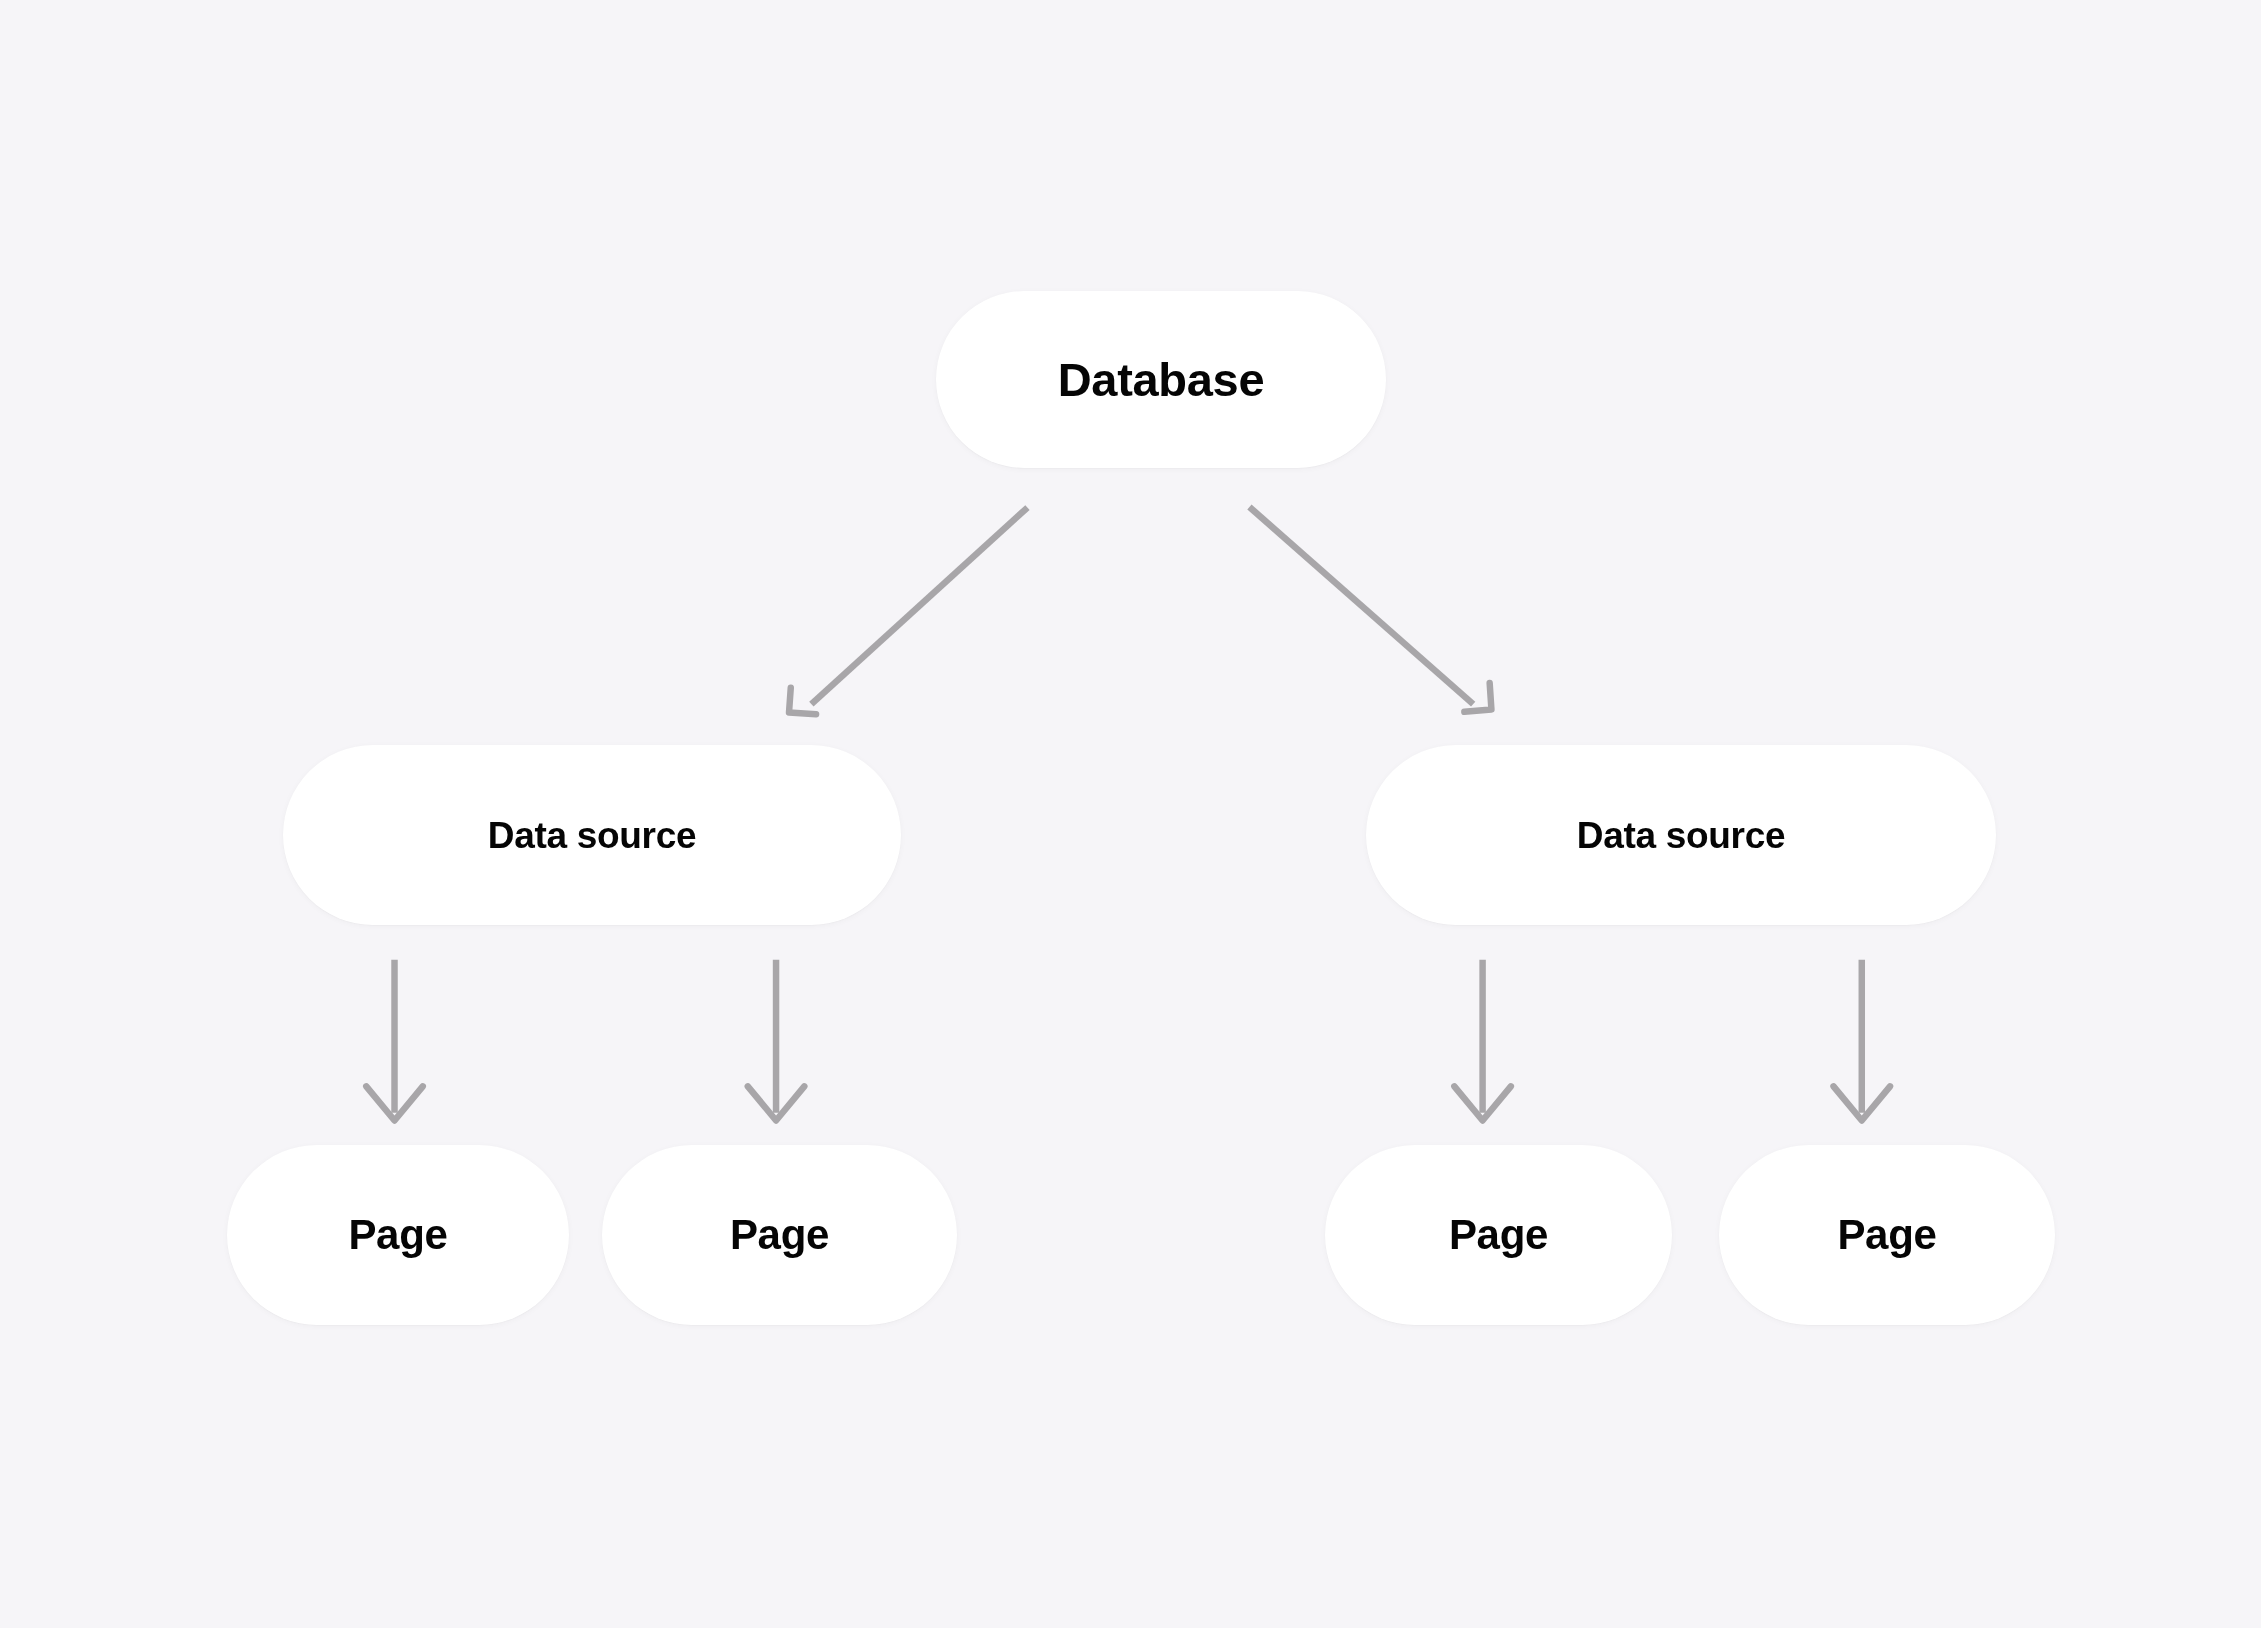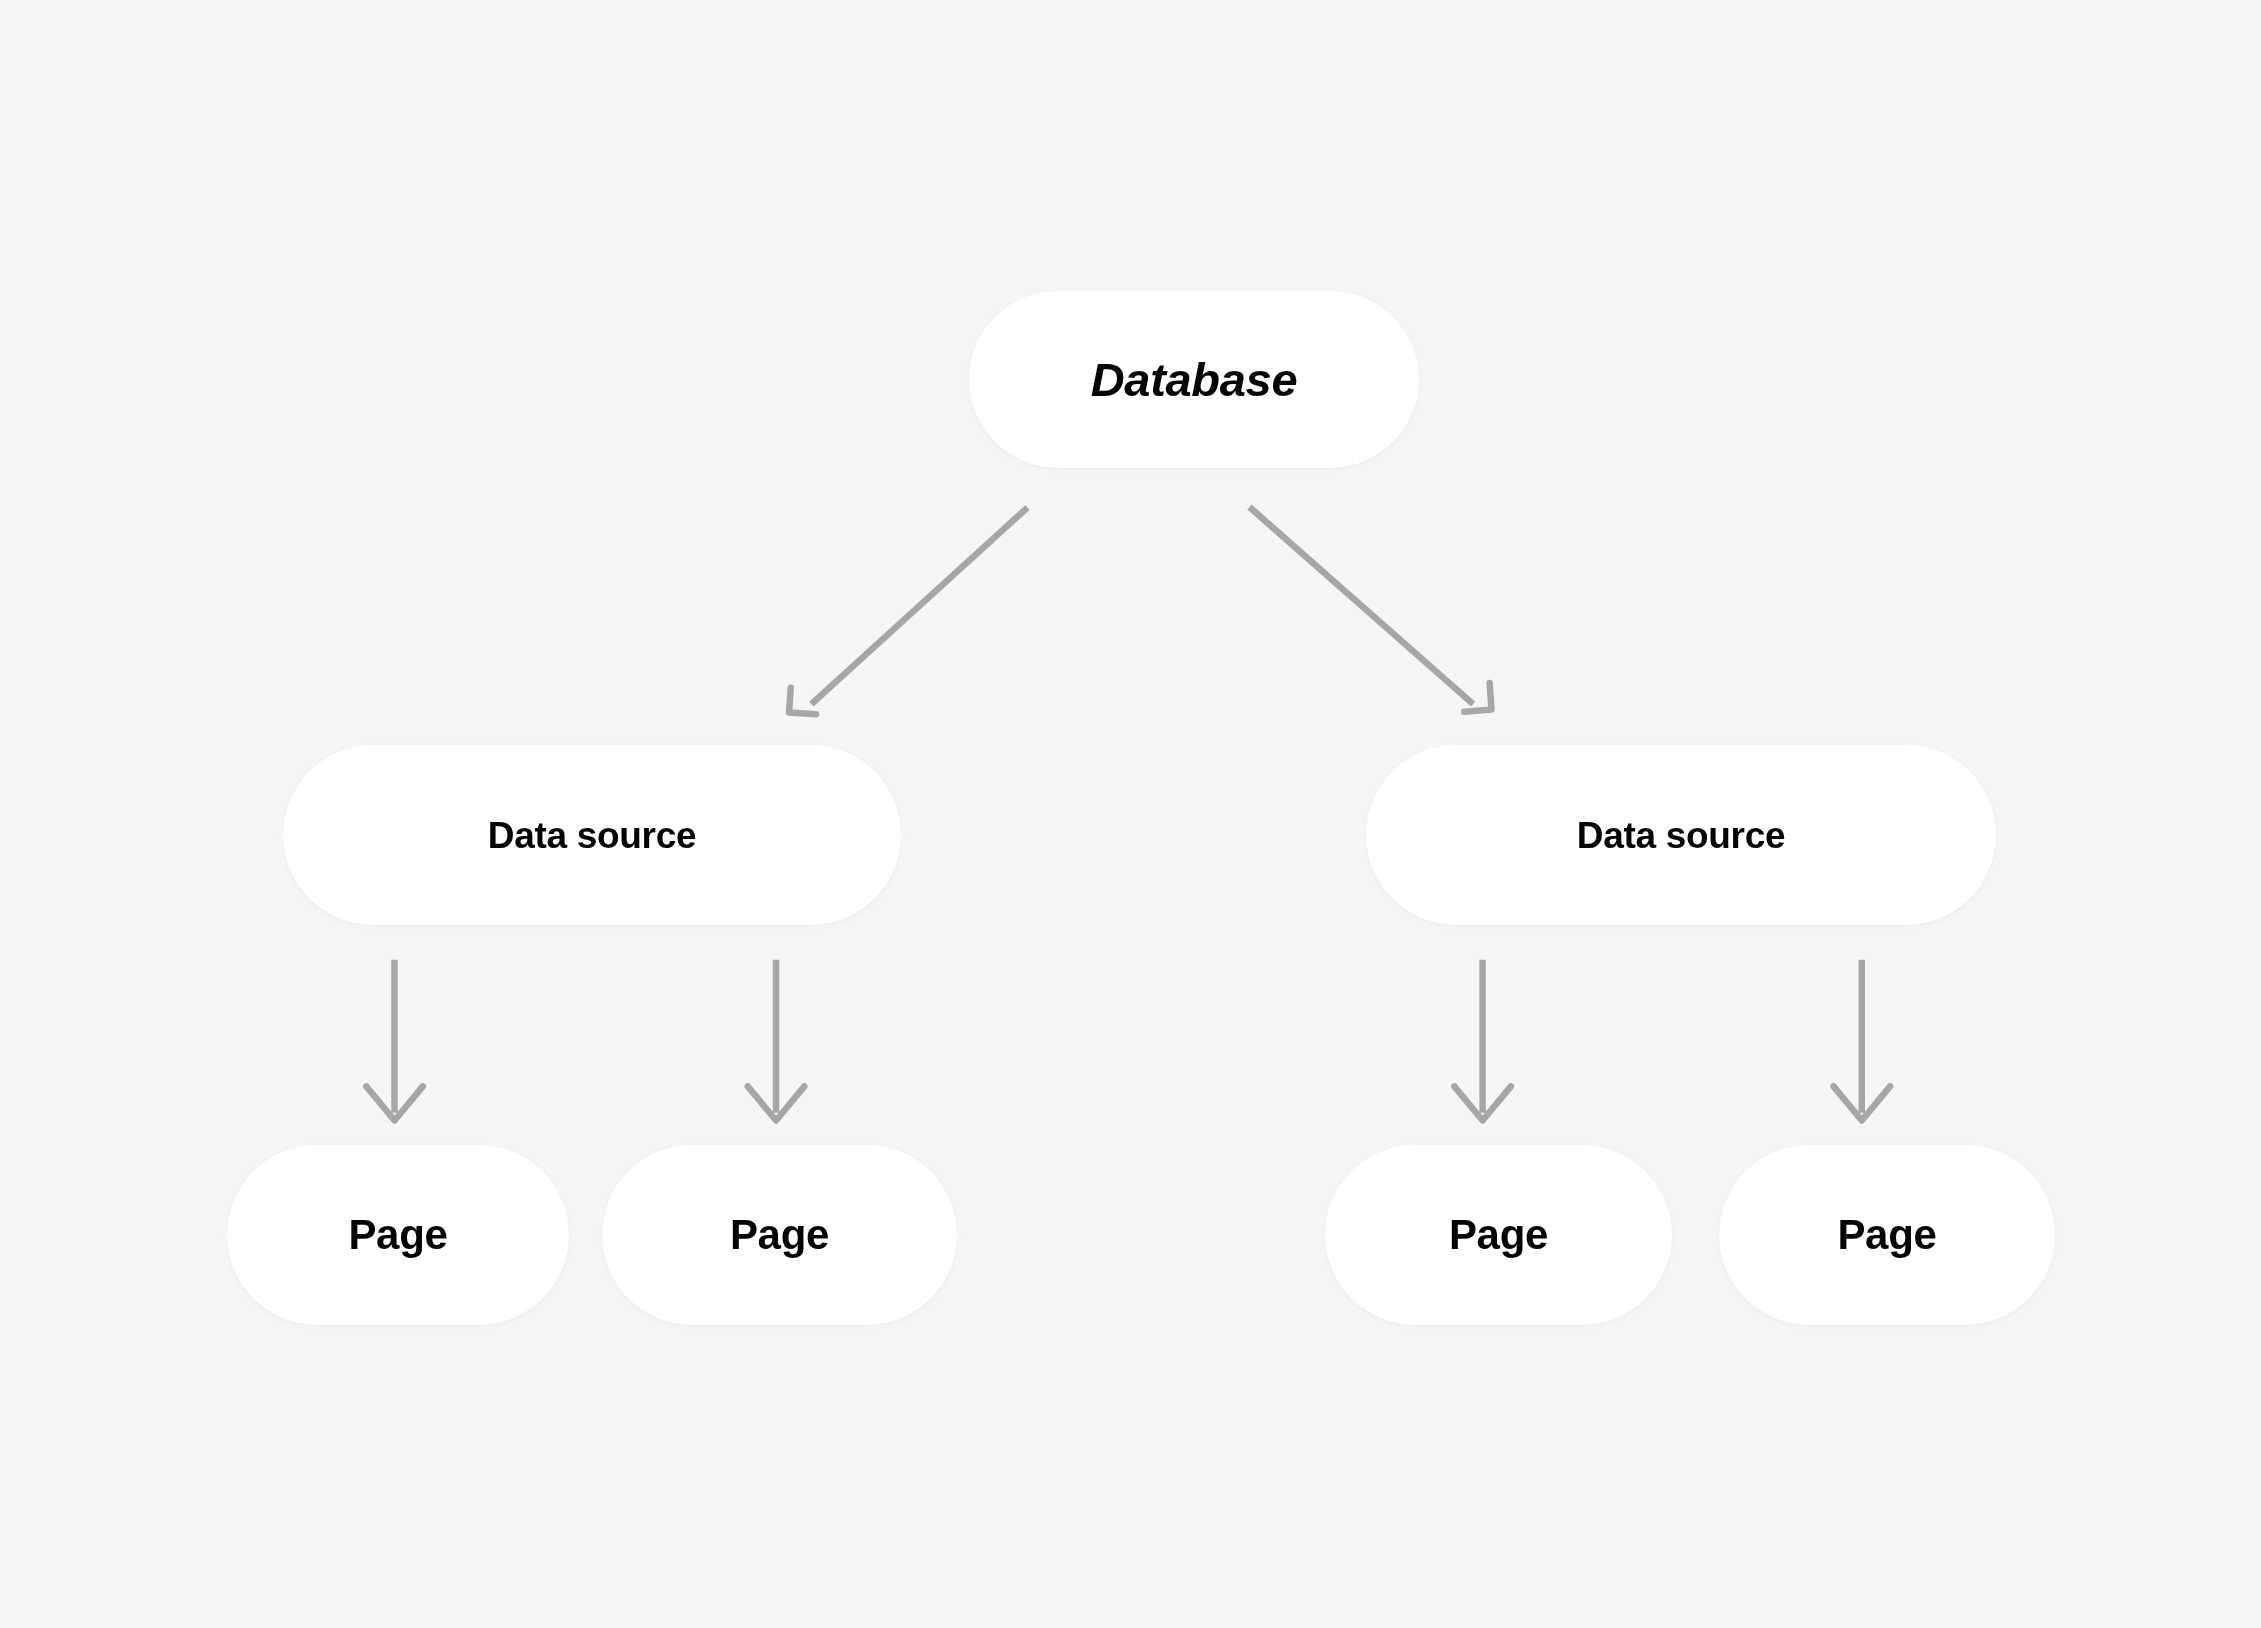--- a/index.html
+++ b/index.html
@@ -41,25 +41,24 @@
   .node-label {
     color: #050505;
     font-weight: 700;
     letter-spacing: -0.3px;
     line-height: 1;
     white-space: nowrap;
   }
 
   
   .node-database {
-    left: 969px;
+    left: 936px;
     top: 291px;
     width: 450px;
     height: 177px;
-    font-style: italic;
   }
   .node-database .node-label { font-size: 47px; }
 
   
   .node-ds-left {
     left: 283px;
     top: 745px;
     width: 618px;
     height: 180px;
   }

